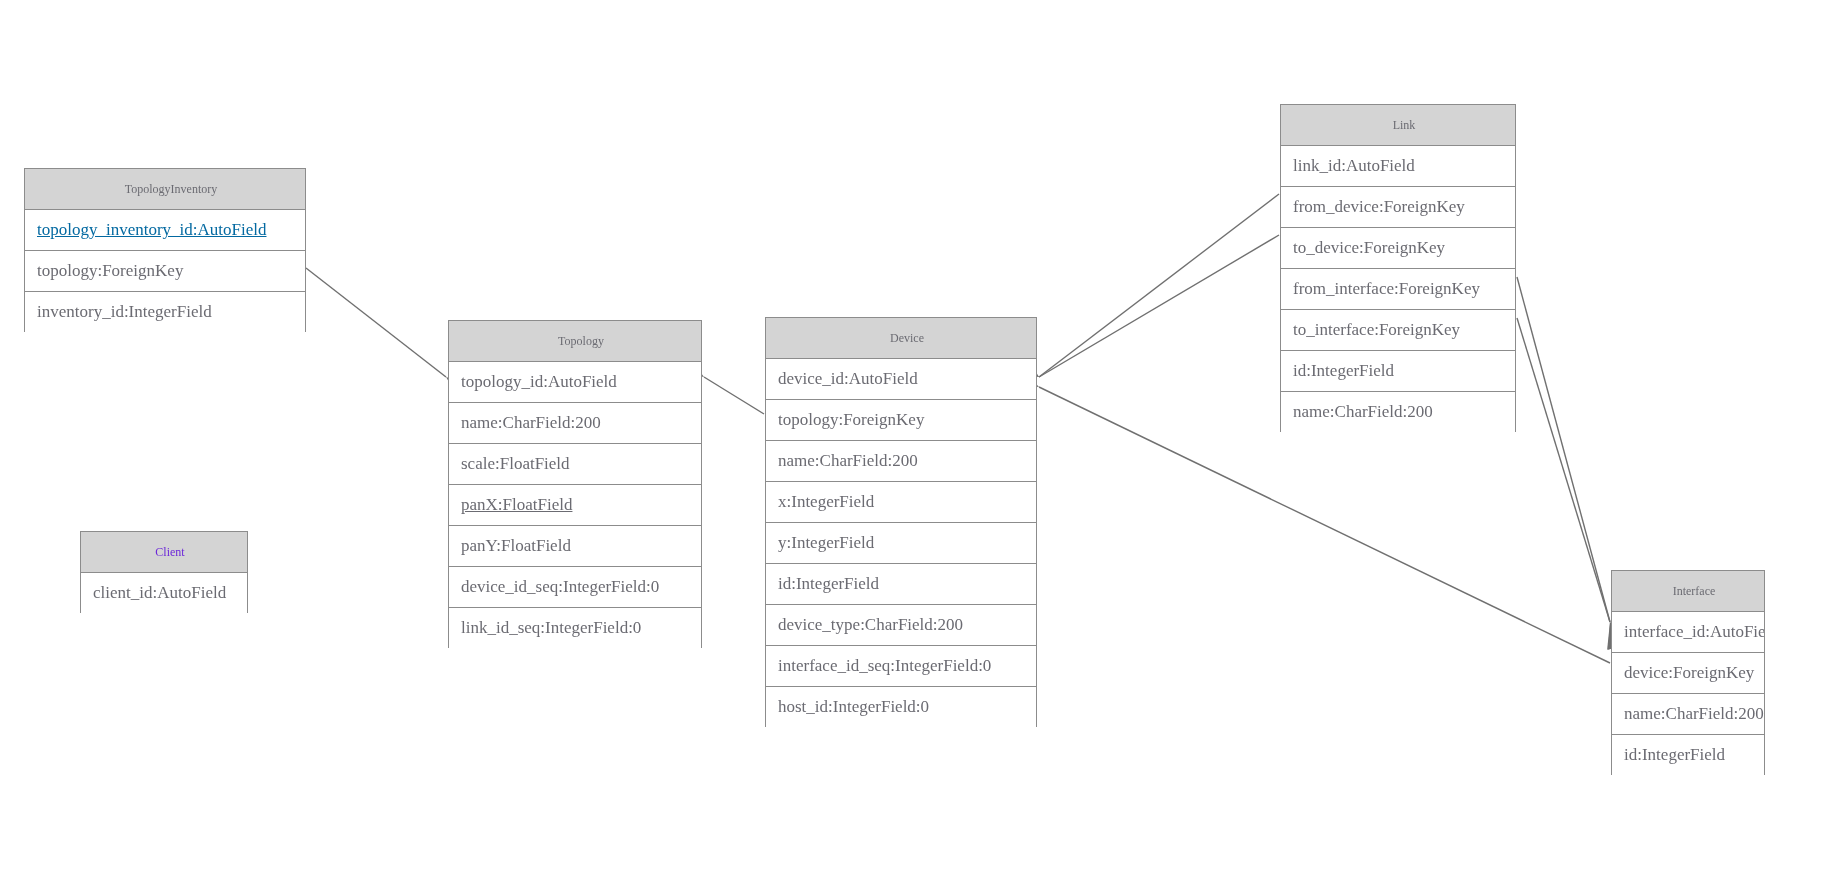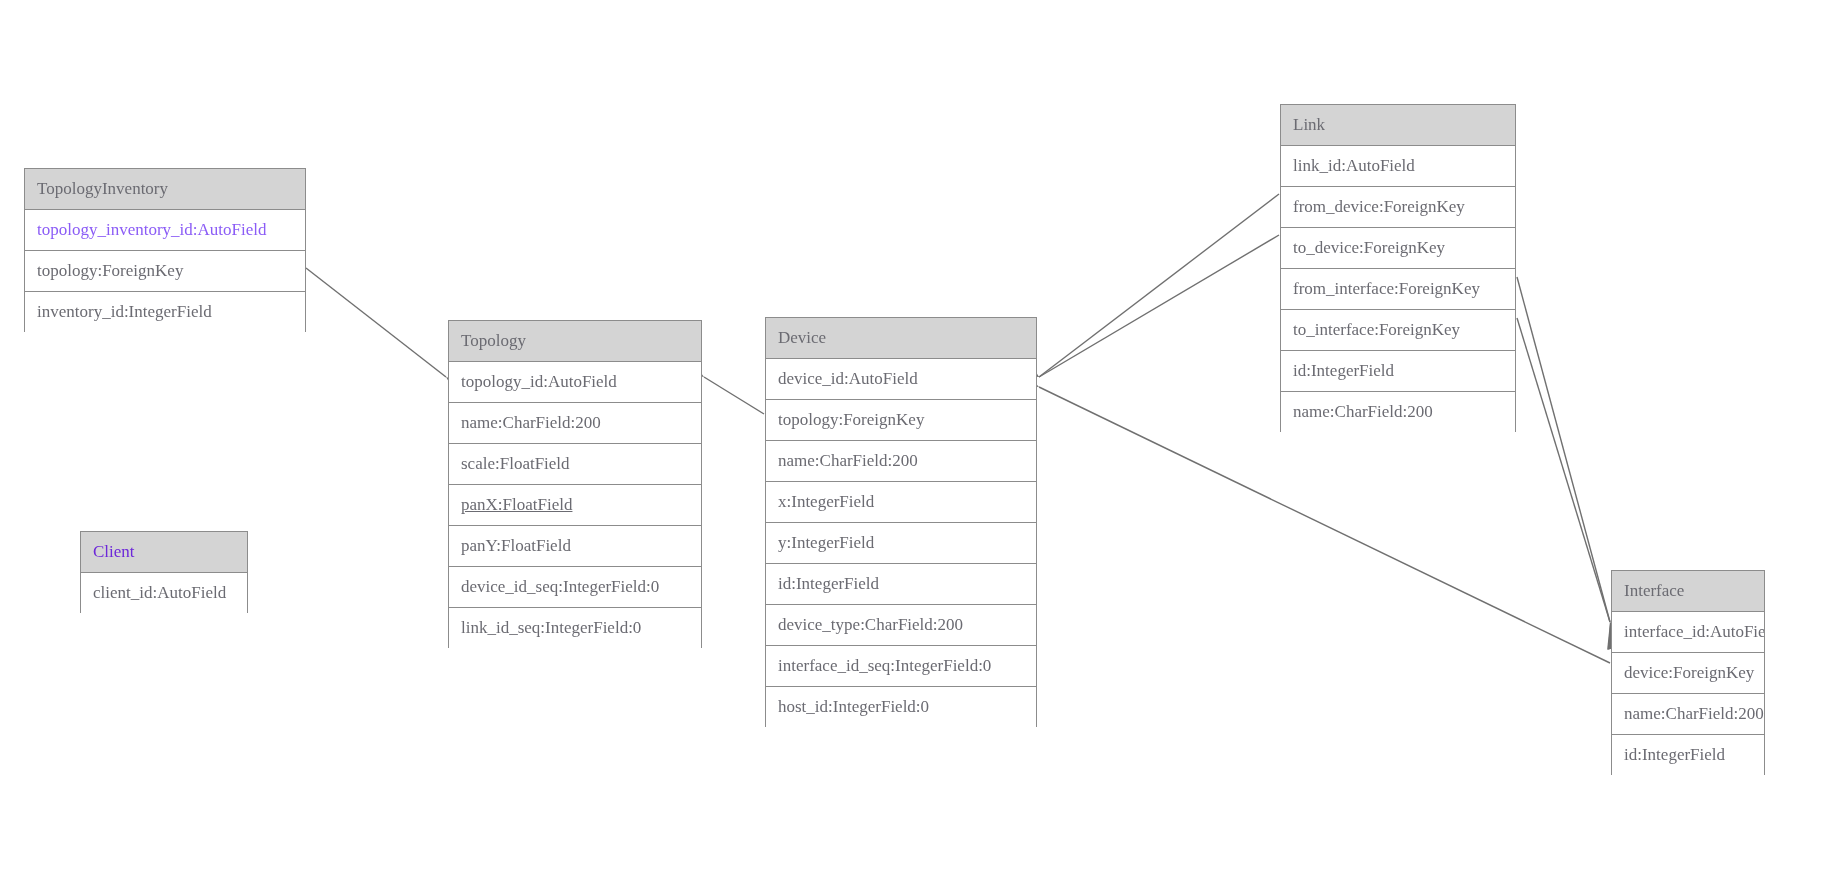--- a/index.html
+++ b/index.html
@@ -28,27 +28,28 @@
     position: absolute;
     z-index: 2;
     border: 1px solid #8c8c8c;
     background: #ffffff;
     box-sizing: border-box;
   }
   .entity-header {
     background: #d4d4d4;
     border-bottom: 1px solid #8c8c8c;
     color: #6b6b72;
-    font-size: 17px;
+    font-size: 12px;
     line-height: 40px;
     height: 41px;
     padding: 0 0 0 12px;
     box-sizing: border-box;
     white-space: nowrap;
     overflow: hidden;
+    text-align: center;
   }
   .entity-attrs {
     display: block;
   }
   .attr {
     color: #6b6b72;
     font-size: 17px;
     line-height: 40px;
     height: 41px;
     padding: 0 10px 8px 12px;
@@ -85,21 +86,21 @@
         <polygon points="0,0 -26,-10 -26,10" fill="#707070" transform="translate(1610,622) rotate(254.9)"></polygon>
         <polygon points="0,0 -26,-10 -26,10" fill="#707070" transform="translate(1610,622) rotate(252.9)"></polygon>
         <polygon points="0,0 -26,-10 -26,10" fill="#707070" transform="translate(1039,387) rotate(385.8)"></polygon>
       </g>
   </svg>
 
   <div id="entities-layer">
       <div class="entity" style="left: 24px; top: 168px; width: 282px; height: 164px; border-color: rgb(140, 140, 140);">
         <div class="entity-header" style="background: rgb(212, 212, 212); border-bottom-color: rgb(140, 140, 140); color: rgb(107, 107, 114);">TopologyInventory</div>
         <div class="entity-attrs">
-          <div class="attr" style="border-bottom-color: rgb(140, 140, 140); color: #8b5cf6;">topology_inventory_id:AutoField</div>
+          <div class="attr" style="border-bottom-color: rgb(140, 140, 140); color: #0369a1; text-decoration: underline;">topology_inventory_id:AutoField</div>
           <div class="attr" style="border-bottom-color: rgb(140, 140, 140); color: rgb(107, 107, 114);">topology:ForeignKey</div>
           <div class="attr" style="border-bottom-color: rgb(140, 140, 140); color: rgb(107, 107, 114);">inventory_id:IntegerField</div>
         </div>
       </div>
       <div class="entity" style="left: 80px; top: 531px; width: 168px; height: 82px; border-color: rgb(140, 140, 140);">
         <div class="entity-header" style="background: rgb(212, 212, 212); border-bottom-color: rgb(140, 140, 140); color: #6d28d9;">Client</div>
         <div class="entity-attrs">
           <div class="attr" style="border-bottom-color: rgb(140, 140, 140); color: rgb(107, 107, 114);">client_id:AutoField</div>
         </div>
       </div>

